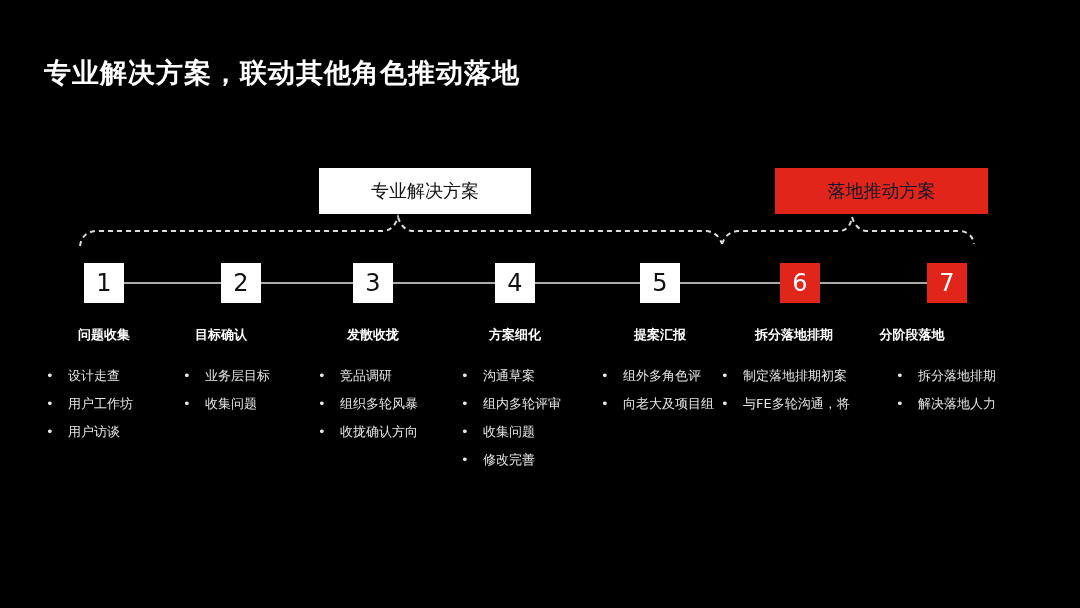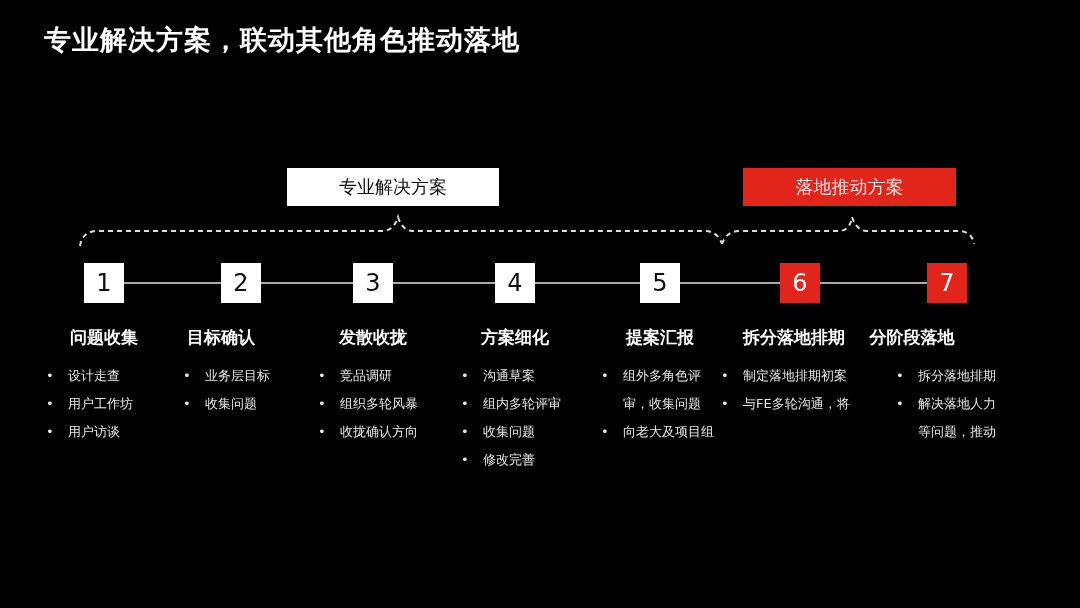--- a/index.html
+++ b/index.html
@@ -1,26 +1,26 @@
 <!DOCTYPE html>
 <html><head>
 <meta charset="utf-8">
 <style>
   html,body{margin:0;padding:0;background:#000;}
   body{width:1080px;height:608px;position:relative;overflow:hidden;font-family:"DejaVu Sans","Liberation Sans",sans-serif;color:#fff;}
-  .title{position:absolute;left:44px;top:22px;font-size:27px;font-weight:bold;letter-spacing:1px;color:#fff;}
-  .phase-label{position:absolute;top:168px;height:38px;display:flex;align-items:center;justify-content:center;font-size:18px;}
+  .title{position:absolute;left:44px;top:55px;font-size:27px;font-weight:bold;letter-spacing:1px;color:#fff;}
+  .phase-label{position:absolute;top:168px;height:46px;display:flex;align-items:center;justify-content:center;font-size:18px;margin-left:32px;}
   .phase-white{left:287px;width:212px;background:#fff;color:#111;}
-  .phase-red{left:743px;width:213px;background:#e1251b;color:#e5e5e5;}
+  .phase-red{left:743px;width:213px;background:#e1251b;color:#0f172a;}
   svg.brace{position:absolute;left:0;top:0;}
   .line{position:absolute;left:100px;width:850px;top:282px;height:2px;background:#aaa;}
   .node{position:absolute;top:263px;width:40px;height:40px;display:flex;align-items:center;justify-content:center;font-size:24px;}
   .node.white{background:#fff;color:#111;}
   .node.red{background:#e1251b;color:#fff;}
-  .step-title{position:absolute;top:326px;font-size:17px;font-weight:bold;white-space:nowrap;transform:translateX(-50%);}
+  .step-title{position:absolute;top:326px;font-size:13px;font-weight:bold;white-space:nowrap;transform:translateX(-50%);}
   .bullets{position:absolute;top:362px;font-size:13px;color:#e6e6e6;}
   .bullet{position:relative;line-height:28px;white-space:nowrap;padding-left:22px;}
   .bullet .dot{position:absolute;left:0;top:0;width:22px;}
   .bullet.cont{padding-left:22px;}
 </style>
 </head>
 <body>
 
 <div class="title">专业解决方案，联动其他角色推动落地</div>
 
@@ -71,26 +71,24 @@
 
 <div class="bullets" style="left:461px">
   <div class="bullet"><span class="dot">•</span><span>沟通草案</span></div>
   <div class="bullet"><span class="dot">•</span><span>组内多轮评审</span></div>
   <div class="bullet"><span class="dot">•</span><span>收集问题</span></div>
   <div class="bullet"><span class="dot">•</span><span>修改完善</span></div>
 </div>
 
 <div class="bullets" style="left:601px">
   <div class="bullet"><span class="dot">•</span><span>组外多角色评</span></div>
-  <div class="bullet cont"><span>审，收集问题</span></div>
   <div class="bullet"><span class="dot">•</span><span>向老大及项目组</span></div>
 </div>
 
 <div class="bullets" style="left:721px">
   <div class="bullet"><span class="dot">•</span><span>制定落地排期初案</span></div>
   <div class="bullet"><span class="dot">•</span><span>与FE多轮沟通，将</span></div>
 </div>
 
 <div class="bullets" style="left:896px">
   <div class="bullet"><span class="dot">•</span><span>拆分落地排期</span></div>
   <div class="bullet"><span class="dot">•</span><span>解决落地人力</span></div>
-  <div class="bullet cont"><span>等问题，推动</span></div>
 </div>
 
 </body></html>

